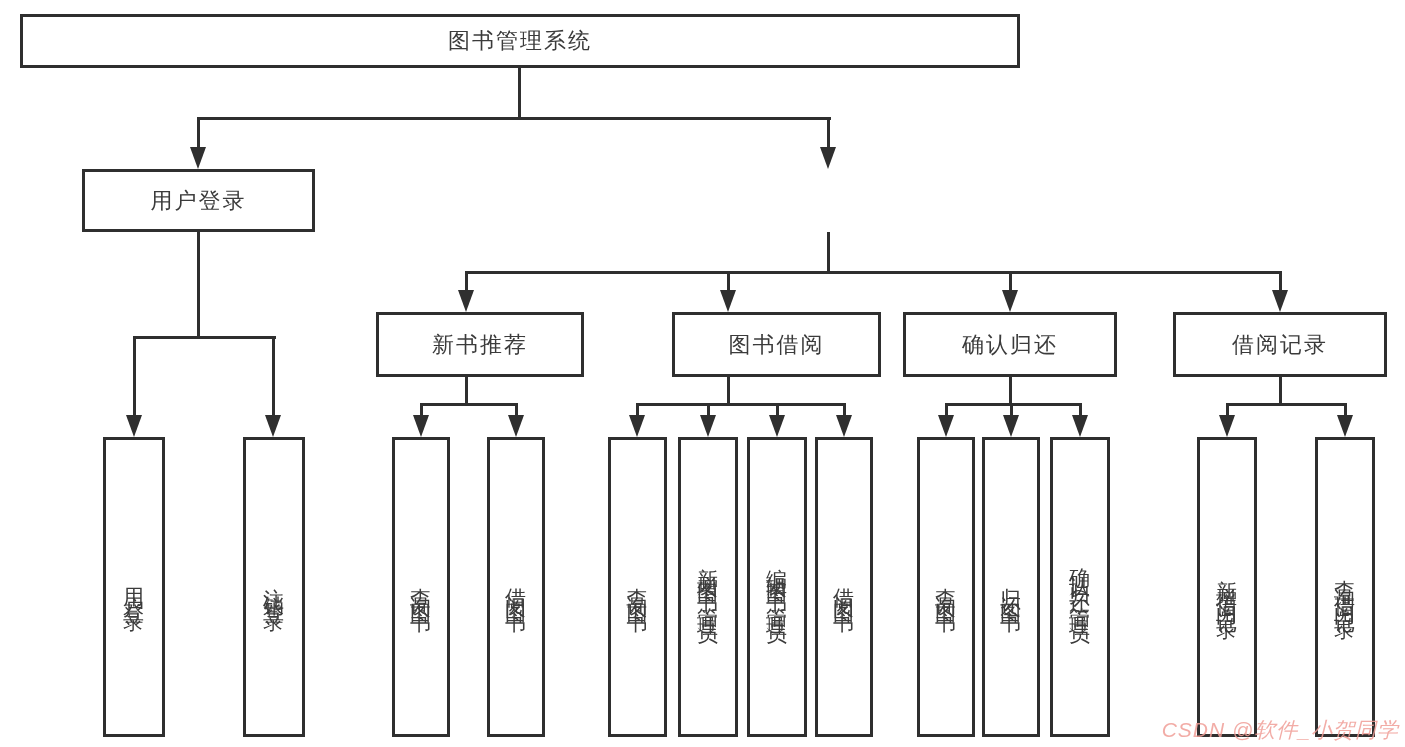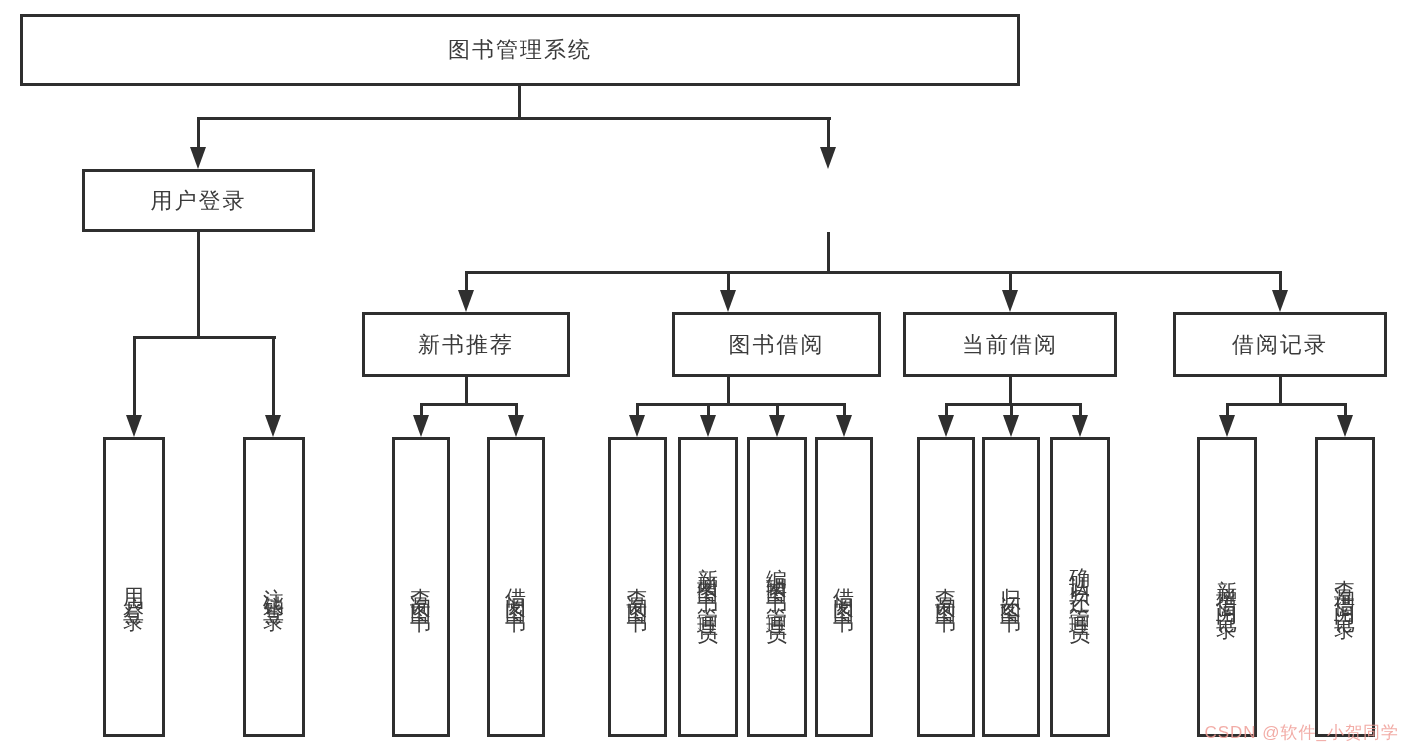--- a/index.html
+++ b/index.html
@@ -43,39 +43,40 @@
     width:0;height:0;
     border-left:8px solid transparent;
     border-right:8px solid transparent;
     border-top:22px solid #2f2f2f;
     z-index:1;
   }
   .watermark{
     position:absolute;
     right:6px;
     bottom:3px;
-    font-size:17px;
+    font-size:21px;
     color:rgba(240,158,150,0.85);
     letter-spacing:1px;
     z-index:3;
     white-space:nowrap;
+    font-style:italic;
   }
 </style>
 </head>
 <body>
 
 <div class="canvas">
 
-  <div class="box" style="left:20px;top:14px;width:1000px;height:72px;">图书管理系统</div>
+  <div class="box" style="left:20px;top:14px;width:1000px;height:54px;">图书管理系统</div>
 
   <div class="box" style="left:82px;top:169px;width:233px;height:63px;">用户登录</div>
 
-  <div class="box" style="left:362px;top:312px;width:208px;height:65px;">新书推荐</div>
+  <div class="box" style="left:376px;top:312px;width:208px;height:65px;">新书推荐</div>
   <div class="box" style="left:624px;top:312px;width:209px;height:65px;margin-left:48px;">图书借阅</div>
-  <div class="box" style="left:903px;top:312px;width:214px;height:65px;">当前借阅</div>
+  <div class="box" style="left:903px;top:312px;width:214px;height:65px;">确认归还</div>
   <div class="box" style="left:1173px;top:312px;width:214px;height:65px;">借阅记录</div>
 
   <div class="box vbox" style="left:103px;top:437px;width:62px;height:300px;">用户登录</div>
   <div class="box vbox" style="left:243px;top:437px;width:62px;height:300px;">注销登录</div>
 
   <div class="box vbox" style="left:392px;top:437px;width:58px;height:300px;">查询图书</div>
   <div class="box vbox" style="left:487px;top:437px;width:58px;height:300px;">借阅图书</div>
 
   <div class="box vbox" style="left:608px;top:437px;width:59px;height:300px;">查询图书</div>
   <div class="box vbox" style="left:678px;top:437px;width:60px;height:300px;">新增图书（管理员）</div>

